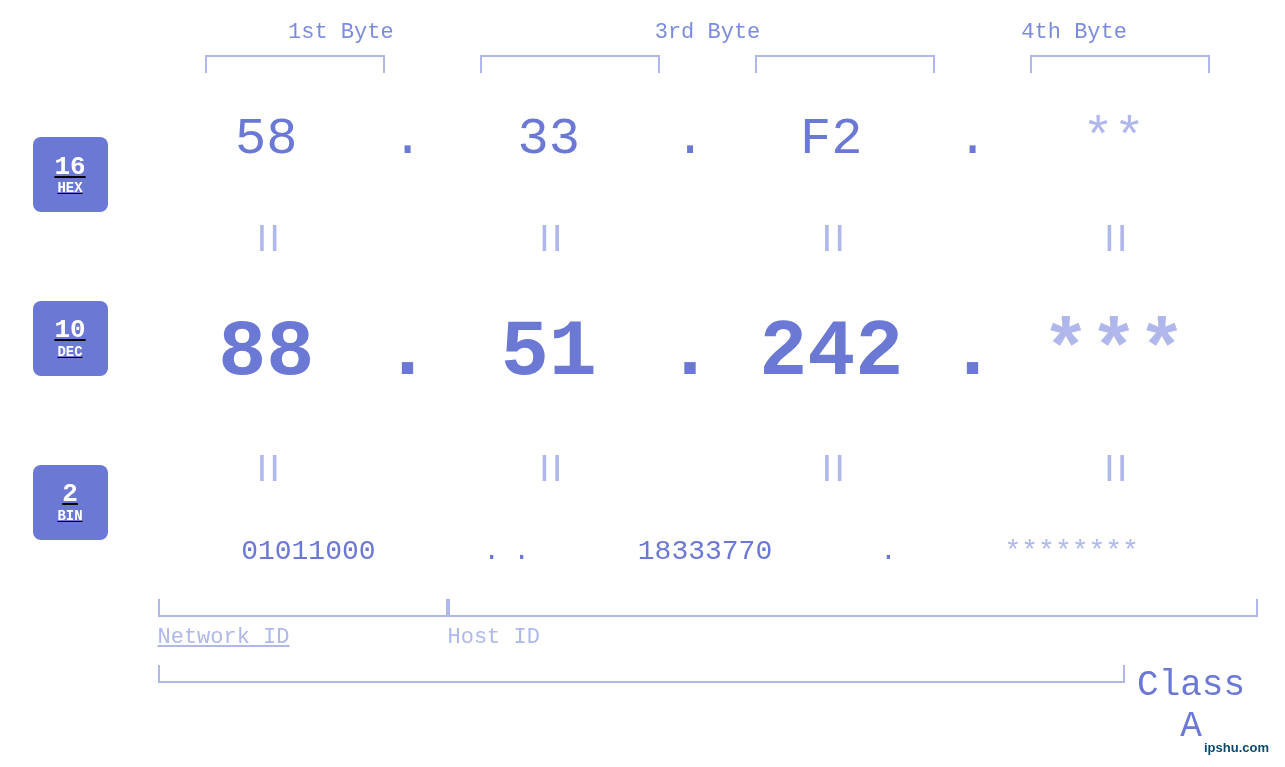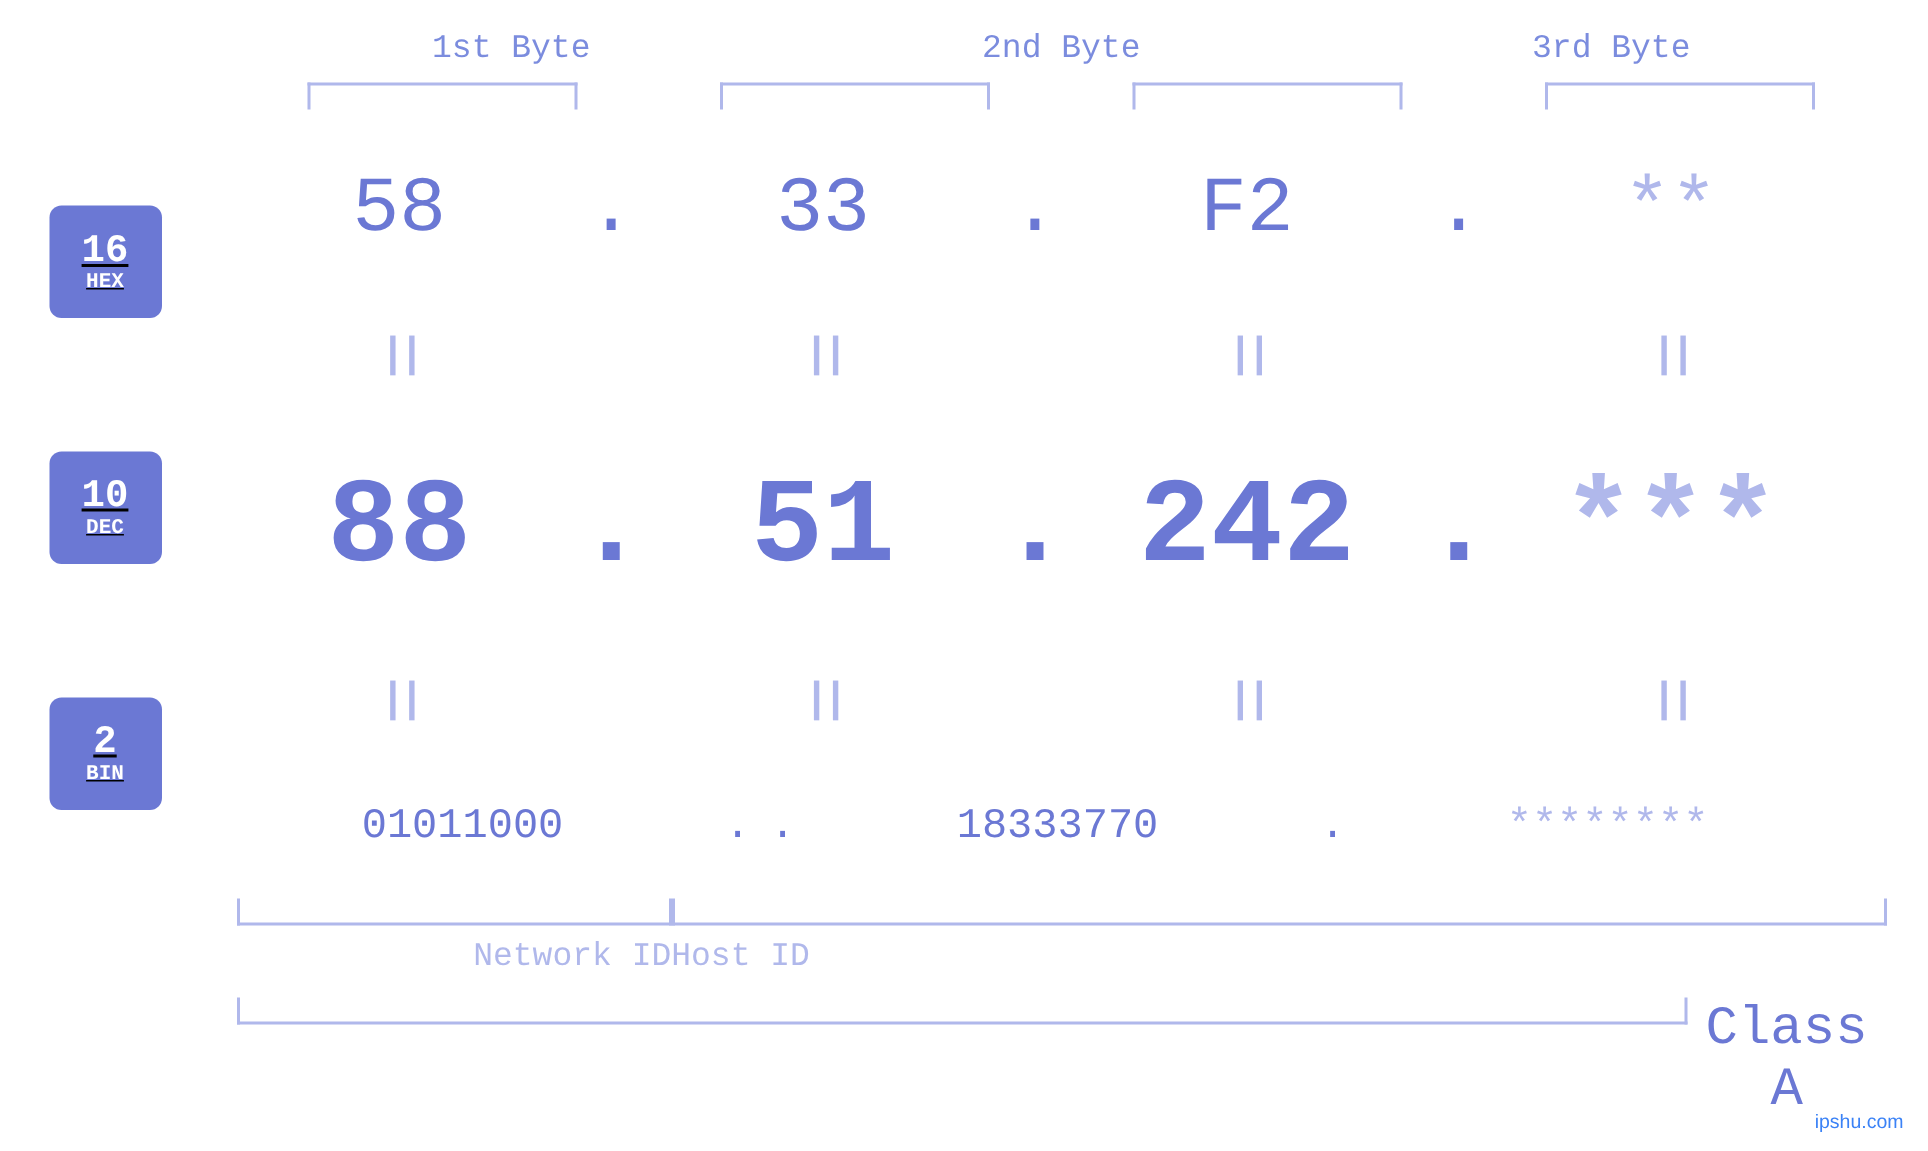--- a/index.html
+++ b/index.html
@@ -207,24 +207,25 @@
       border-right: 2px solid #b0b8eb;
     }
 
     .bottom-labels-row {
       display: flex;
       margin-top: 8px;
     }
 
     .network-id-label {
       width: calc(25% + 15px);
-      text-align: right;
+      text-align: left;
       color: #b0b8eb;
       font-size: 22px;
       font-family: 'Courier New', Courier, monospace;
+      text-decoration: underline;
     }
 
     .host-id-label {
       flex: 1;
       text-align: left;
       color: #b0b8eb;
       font-size: 22px;
       font-family: 'Courier New', Courier, monospace;
     }
 
@@ -251,34 +252,35 @@
       color: #6b78d4;
       font-size: 36px;
       font-family: 'Courier New', Courier, monospace;
     }
 
     
     .watermark {
       position: absolute;
       bottom: 12px;
       right: 16px;
-      color: #3b82f6;
+      color: #0c4a6e;
       font-size: 13px;
       font-family: Arial, sans-serif;
+      font-weight: bold;
     }
   </style>
 </head>
 <body>
 
 <div class="container">
 
   <div class="byte-headers">
     <div class="byte-header">1st Byte</div>
-    <div class="byte-header">2nd Byte</div>
     <div class="byte-header">3rd Byte</div>
+    <div class="byte-header">4th Byte</div>
   </div>
 
   <div class="bracket-lines-top">
     <div class="bracket-top">
         <div class="bracket-line-top"></div>
       </div>
     <div class="bracket-top">
         <div class="bracket-line-top"></div>
       </div>
     <div class="bracket-top">

